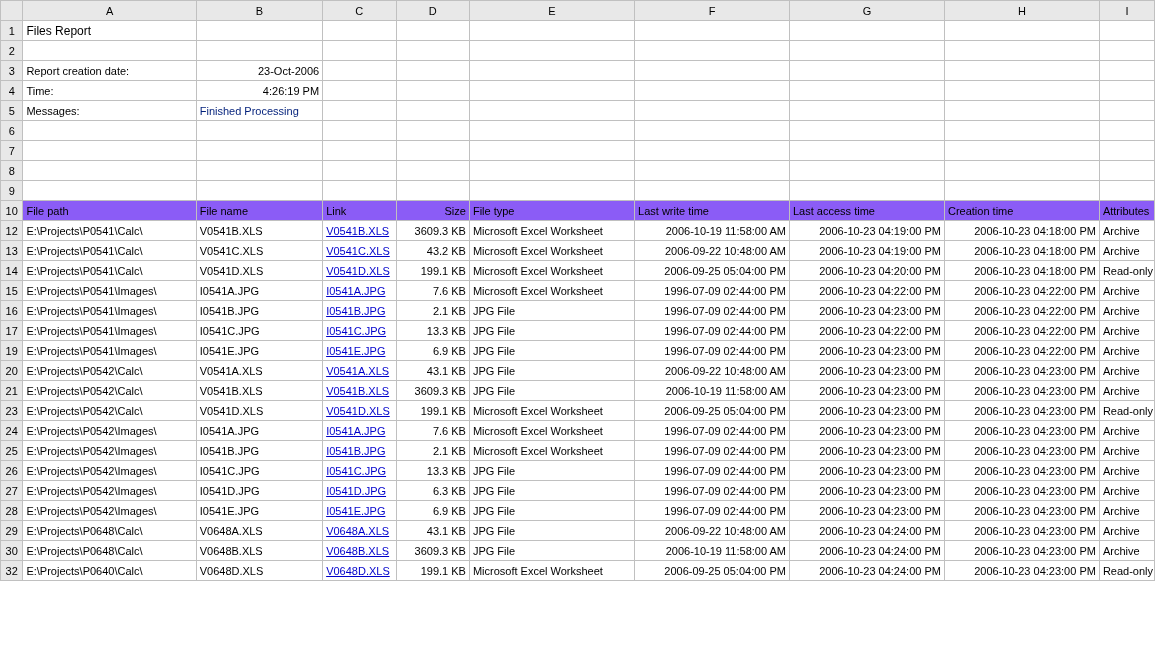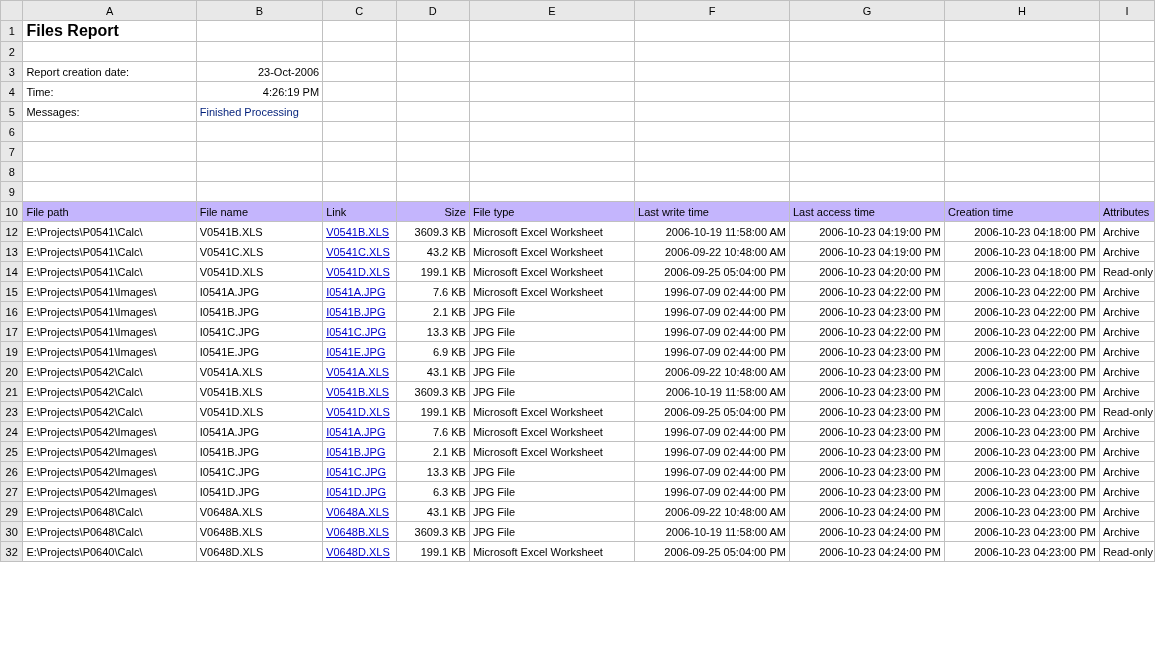--- a/index.html
+++ b/index.html
@@ -1,24 +1,24 @@
 <!DOCTYPE html>
 <html><head>
 <meta charset="utf-8">
 <style>
   html,body{margin:0;padding:0;font-family:Arial,Helvetica,sans-serif;font-size:11px;color:#000;background:#fff}
   table.sheet{border-collapse:collapse;table-layout:fixed;width:1155px}
   table.sheet th,table.sheet td{border:1px solid #c0c0c0;padding:1px 3px;height:17px;white-space:nowrap;overflow:hidden;text-overflow:clip}
   table.sheet th{background:#e8e8e8;font-weight:normal;text-align:center;color:#000}
   th.rowhdr{background:#e8e8e8;text-align:center;width:22px}
-  .title-cell{font-weight:bold;font-size:16px}
+  .title-cell{font-weight:normal;font-size:12px}
   .right{text-align:right}
   .link-cell{color:#0000cc;text-decoration:underline;cursor:pointer}
   .msg-cell{color:#001f7a}
-  .hdr-row td.data{background:#c4b5fd}
+  .hdr-row td.data{background:#8b5cf6}
   col.cA{width:170px}
   col.cB{width:124px}
   col.cC{width:72px}
   col.cD{width:72px}
   col.cE{width:162px}
   col.cF{width:152px}
   col.cG{width:152px}
   col.cH{width:152px}
   col.cI{width:54px}
 </style>
@@ -335,20 +335,32 @@
         <td class="data">I0541D.JPG</td>
         <td class="data link-cell">I0541D.JPG</td>
         <td class="data right">6.3 KB</td>
         <td class="data">JPG File</td>
         <td class="data right">1996-07-09 02:44:00 PM</td>
         <td class="data right">2006-10-23 04:23:00 PM</td>
         <td class="data right">2006-10-23 04:23:00 PM</td>
         <td class="data">Archive</td>
       </tr>
       <tr>
+        <th class="rowhdr">28</th>
+        <td class="data">E:\Projects\P0542\Images\</td>
+        <td class="data">I0541E.JPG</td>
+        <td class="data link-cell">I0541E.JPG</td>
+        <td class="data right">6.9 KB</td>
+        <td class="data">JPG File</td>
+        <td class="data right">1996-07-09 02:44:00 PM</td>
+        <td class="data right">2006-10-23 04:23:00 PM</td>
+        <td class="data right">2006-10-23 04:23:00 PM</td>
+        <td class="data">Archive</td>
+      </tr>
+      <tr>
         <th class="rowhdr">29</th>
         <td class="data">E:\Projects\P0648\Calc\</td>
         <td class="data">V0648A.XLS</td>
         <td class="data link-cell">V0648A.XLS</td>
         <td class="data right">43.1 KB</td>
         <td class="data">JPG File</td>
         <td class="data right">2006-09-22 10:48:00 AM</td>
         <td class="data right">2006-10-23 04:24:00 PM</td>
         <td class="data right">2006-10-23 04:23:00 PM</td>
         <td class="data">Archive</td>

